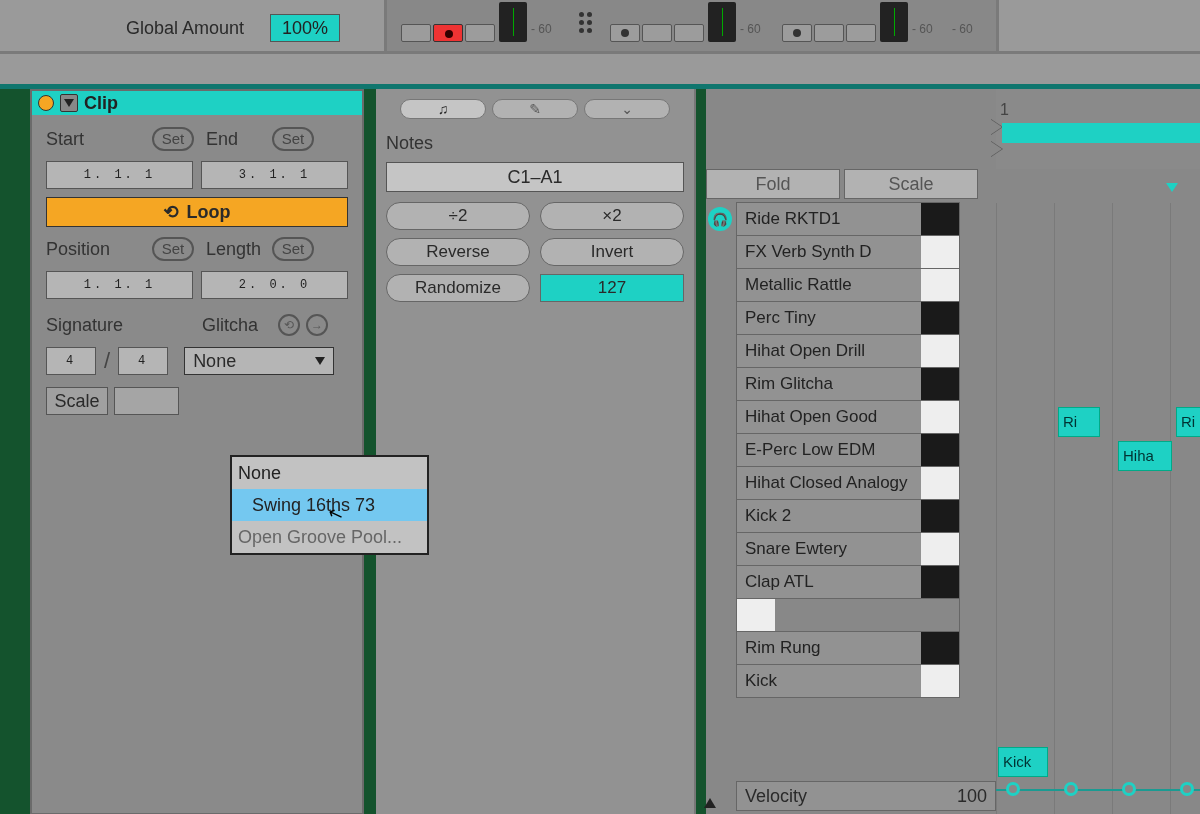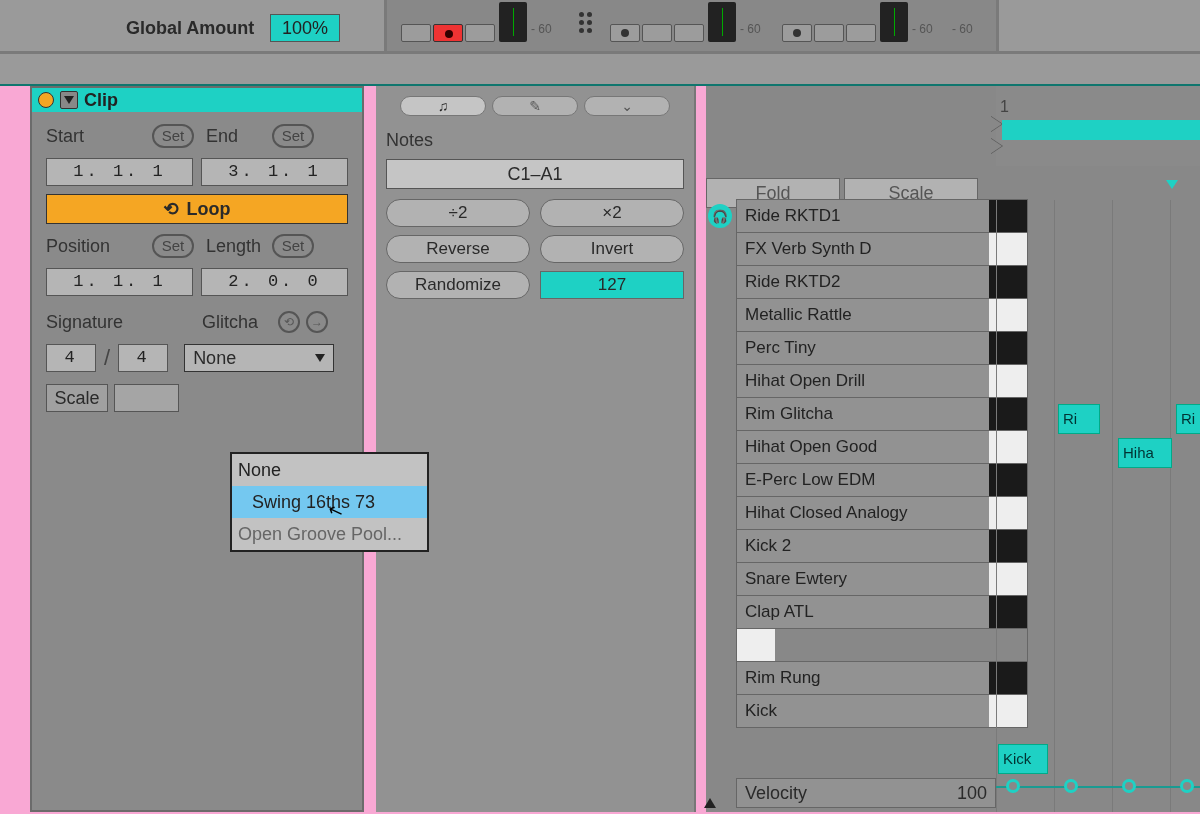--- a/index.html
+++ b/index.html
@@ -1,47 +1,47 @@
 <!DOCTYPE html>
 <html><head>
 <meta charset="utf-8">
 <style>
   * { box-sizing: border-box; margin: 0; padding: 0; font-family: "Helvetica Neue", Arial, sans-serif; user-select: none; }
   body { background: #9a9a9a; width:1200px; height:814px; overflow:hidden; position:relative; font-size:18px; color:#2a2a2a; }
 
   
   .topbar { position:absolute; top:0; left:0; right:0; height:54px; background:#9a9a9a; border-bottom:3px solid #7a7a7a; display:flex; align-items:center; }
-  .global-label { position:absolute; left:126px; top:18px; font-weight:700; }
+  .global-label { position:absolute; left:126px; top:18px; font-weight:400; }
   .global-amt { position:absolute; left:270px; top:14px; width:70px; height:28px; background:#1ed1c4; color:#222; text-align:center; line-height:26px; font-weight:500; border:1px solid #555; }
 
   .midpanel { position:absolute; left:384px; top:0; height:54px; display:flex; gap:12px; align-items:center; background:#888; border:3px solid #7a7a7a; border-top:0; padding:0 14px 6px; }
   .track-block { width:160px; height:42px; position:relative; }
   .rec-btn { position:absolute; left:32px; bottom:2px; width:30px; height:18px; background:#e33; border:1px solid #333; border-radius:2px; }
   .rec-btn::after { content:""; position:absolute; left:11px; top:5px; width:8px; height:8px; background:#300; border-radius:50%; }
   .gray-btn { position:absolute; bottom:2px; width:30px; height:18px; background:#9c9c9c; border:1px solid #555; border-radius:2px; }
   .meter { position:absolute; top:0; width:28px; height:40px; background:#222; border-radius:2px; }
   .meter::after{content:"";position:absolute;left:50%;top:6px;bottom:6px;width:1px;background:#0a0;}
   .dash60 { position:absolute; top:20px; font-size:12px; color:#555; }
 
   
-  .mainrow { position:absolute; top:84px; left:0; right:0; bottom:0; background:#f9a8d4; border-top:2px solid #0f766e; }
+  .mainrow { position:absolute; top:84px; left:0; right:0; bottom:0; background:#14532d; border-top:5px solid #0f766e; }
 
   
   .clipbox { position:absolute; left:30px; top:0; width:334px; height:726px; background:#8a8a8a; border:2px solid #6b6b6b; }
   .clip-header { height:24px; background:#1ed1c4; display:flex; align-items:center; gap:6px; padding:0 6px; }
   .circle-orange { width:16px; height:16px; background:#f5a623; border-radius:50%; border:1px solid #333; }
   .dropdown-tri { width:18px; height:18px; background:#888; border:1px solid #333; display:flex; align-items:center; justify-content:center; border-radius:2px; }
   .dropdown-tri::after{content:"";border-left:5px solid transparent;border-right:5px solid transparent;border-top:8px solid #222;}
   .clip-title { font-weight:600; color:#222; }
 
   .clip-body { padding:10px 14px; display:flex; flex-direction:column; gap:8px; }
   .fieldrow { display:flex; align-items:center; gap:6px; height:28px; }
   .lbl { font-weight:500; color:#333; }
   .setbtn { width:42px; height:24px; border:2px solid #555; border-radius:12px; text-align:center; line-height:20px; font-size:15px; color:#444; background:transparent; }
-  .numbox { height:28px; background:#b5b5b5; border:1px solid #555; text-align:center; line-height:26px; letter-spacing:3px; font-family:"Courier New",monospace; font-size:17px; color:#222; }
+  .numbox { height:28px; background:#b5b5b5; border:1px solid #555; text-align:center; line-height:26px; letter-spacing:3px; font-family:"Courier New",monospace; font-size:12px; color:#222; }
   .loopbtn { height:30px; background:#f5a623; border:1px solid #333; text-align:center; line-height:28px; font-weight:600; width:100%; display:flex;justify-content:center;align-items:center;gap:8px;}
   .numbox.small { width:50px; }
   .slash{ color:#444; font-size:22px; padding:0 2px;}
   .groove-select { height:28px; width:150px; background:#b5b5b5; border:1px solid #333; padding:0 8px; line-height:26px; display:flex; justify-content:space-between; align-items:center; }
   .groove-select::after{content:"";border-left:5px solid transparent;border-right:5px solid transparent;border-top:8px solid #222;}
   .iconround { width:22px; height:22px; border:2px solid #555; border-radius:50%; display:flex;align-items:center;justify-content:center;font-size:12px;color:#555;}
   .scalebtn { height:28px; width:62px; border:1px solid #555; text-align:center; line-height:26px; background:#a0a0a0; }
   .scalefield { height:28px; width:65px; border:1px solid #555; background:#a5a5a5; }
 
   
@@ -57,23 +57,23 @@
   .tab-pill { width:86px; height:20px; background:#b2b2b2; border-radius:10px; border:1px solid #777; display:flex;align-items:center;justify-content:center;color:#555;font-size:14px;}
   .tab-pill.active { background:#c5c5c5; color:#222; }
   .notes-lbl { margin-bottom:8px; color:#333; font-weight:500; }
   .notebox { height:30px; background:#c5c5c5; border:1px solid #555; text-align:center; line-height:28px; margin-bottom:10px; }
   .btnrow { display:flex; gap:10px; margin-bottom:8px; }
   .pill { flex:1; height:28px; background:#b2b2b2; border:1px solid #666; border-radius:14px; text-align:center; line-height:26px; font-size:17px; }
   .cyan { background:#1ed1c4; border-radius:0; }
 
   
   .rollarea { position:absolute; left:706px; top:0; right:0; height:726px; background:#888; }
-  .fold-scale { position:absolute; left:0; top:80px; display:flex; gap:4px;margin-top:12px; }
+  .fold-scale { position:absolute; left:0; top:80px; display:flex; gap:4px; }
   .fsbtn { width:134px; height:30px; background:#b2b2b2; border:1px solid #666; text-align:center; line-height:28px; color:#555; }
-  .tracklist { position:absolute; left:30px; top:114px; width:292px; }
+  .tracklist { position:absolute; left:30px; top:114px; width:224px; }
   .trackrow { display:flex; height:34px; border:1px solid #666; margin-top:-1px; }
   .trackname { flex:1; background:#929292; padding:0 8px; line-height:32px; color:#222; font-size:17px; white-space:nowrap; overflow:hidden; }
   .celldark { width:38px; background:#1a1a1a; }
   .cellwhite { width:38px; background:#eee; }
   .headphone { position:absolute; left:2px; top:118px; width:24px; height:24px; background:#1ed1c4; border-radius:50%; display:flex;align-items:center;justify-content:center;}
   .headphone::after{content:"🎧";font-size:13px;color:#033;}
   
   .timeline-top { position:absolute; top:0; left:290px; right:0; height:80px; background:#8a8a8a; }
   .ruler1 { position:absolute; top:12px; left:4px; font-size:16px; color:#444; }
   .playhead-tri { position:absolute; top:26px; left:-6px;}
@@ -245,24 +245,20 @@
     <div class="tracklist" id="tracklist">
         <div class="trackrow">
           <div class="trackname">Ride RKTD1</div>
           <div class="celldark"></div>
         </div>
         <div class="trackrow">
           <div class="trackname">FX Verb Synth D</div>
           <div class="cellwhite"></div>
         </div>
         <div class="trackrow">
-          <div class="trackname">Ride RKTD2</div>
-          <div class="celldark"></div>
-        </div>
-        <div class="trackrow">
           <div class="trackname">Metallic Rattle</div>
           <div class="cellwhite"></div>
         </div>
         <div class="trackrow">
           <div class="trackname">Perc Tiny</div>
           <div class="celldark"></div>
         </div>
         <div class="trackrow">
           <div class="trackname">Hihat Open Drill</div>
           <div class="cellwhite"></div>

